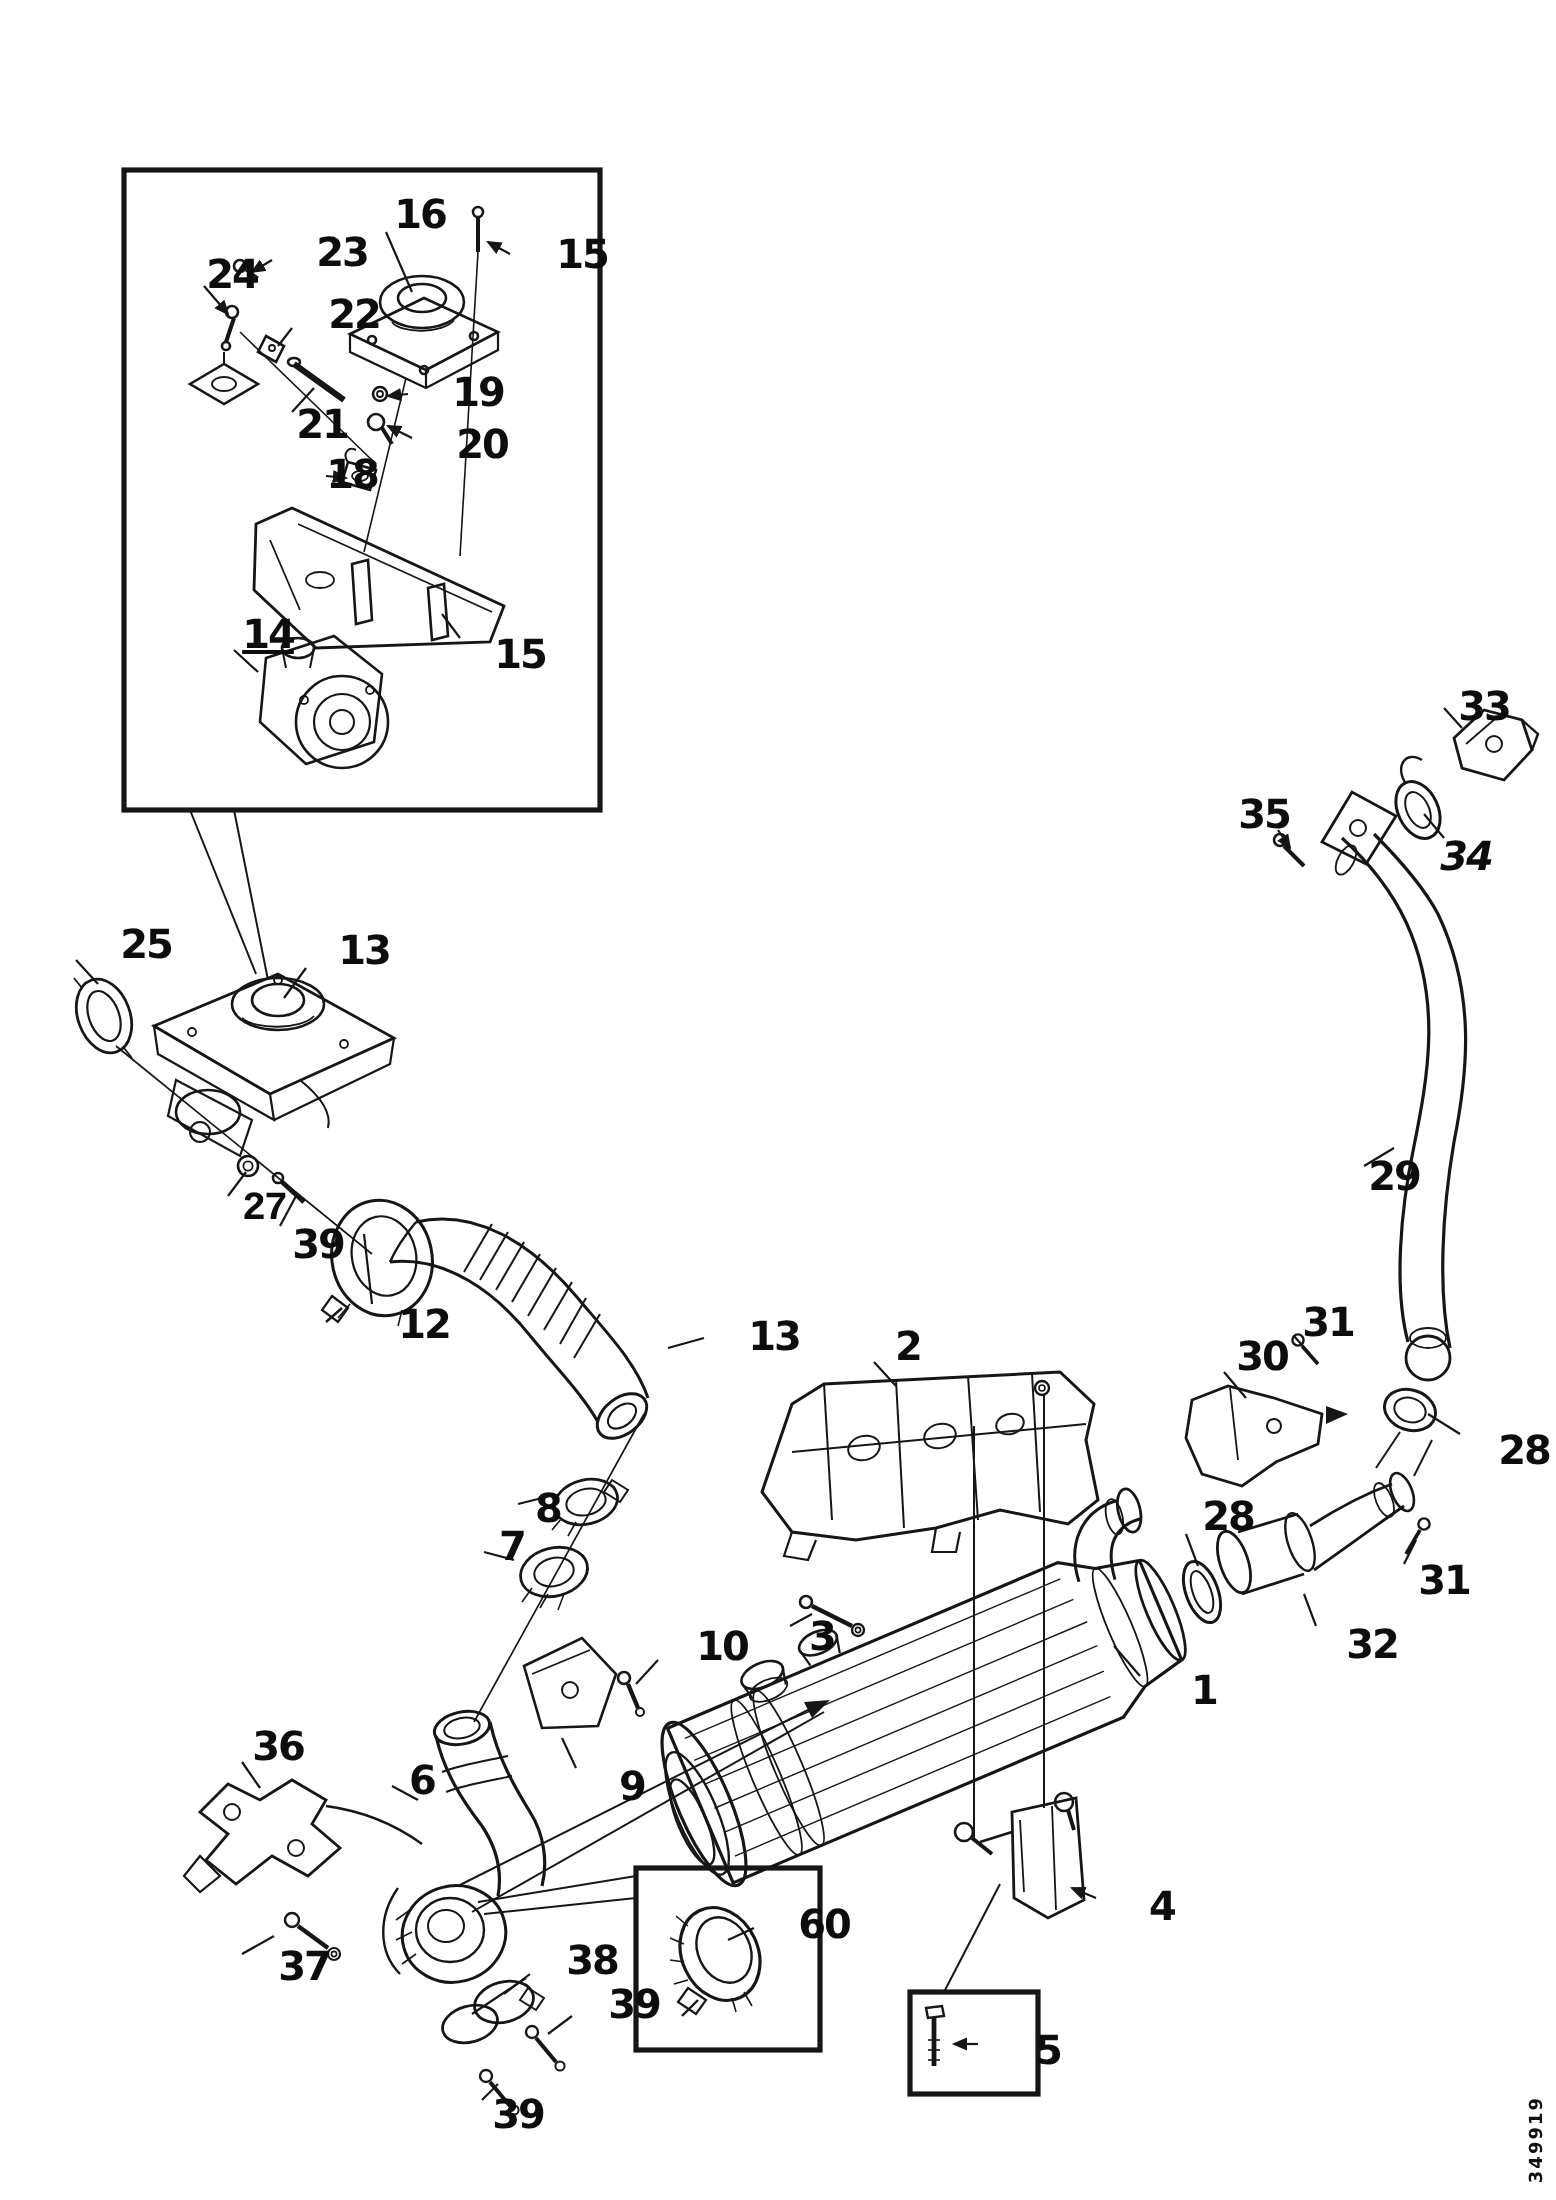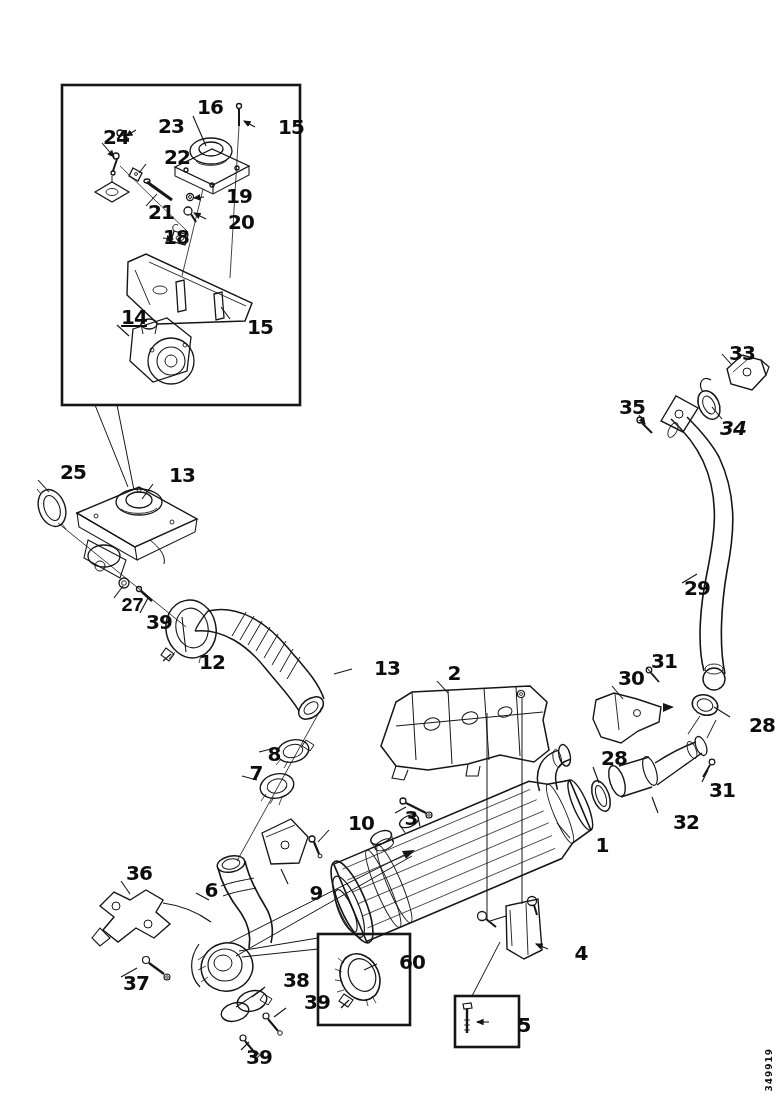--- a/index.html
+++ b/index.html
@@ -392,21 +392,21 @@
       <div class="callout" style="left: 188px; top: 662px;">12</div>
       <div class="callout" style="left: 363px; top: 668px;">13</div>
       <div class="callout" style="left: 430px; top: 673px;">2</div>
       <div class="callout" style="left: 250px; top: 754px;">8</div>
       <div class="callout" style="left: 232px; top: 773px;">7</div>
       <div class="callout" style="left: 337px; top: 823px;">10</div>
       <div class="callout" style="left: 387px; top: 818px;">3</div>
       <div class="callout" style="left: 292px; top: 893px;">9</div>
       <div class="callout" style="left: 187px; top: 890px;">6</div>
       <div class="callout" style="left: 115px; top: 873px;">36</div>
-      <div class="callout" style="left: 112px; top: 983px; text-align: right;">37</div>
+      <div class="callout" style="left: 128px; top: 983px; text-align: right;">37</div>
       <div class="callout" style="left: 272px; top: 980px;">38</div>
       <div class="callout" style="left: 293px; top: 1002px;">39</div>
       <div class="callout" style="left: 235px; top: 1057px;">39</div>
       <div class="callout" style="left: 388px; top: 962px;">60</div>
       <div class="callout" style="left: 500px; top: 1025px;">5</div>
       <div class="callout" style="left: 557px; top: 953px;">4</div>
       <div class="callout" style="left: 578px; top: 845px;">1</div>
       <div class="callout" style="left: 718px; top: 353px;">33</div>
       <div class="callout" style="left: 709px; top: 428px; font-style: italic;">34</div>
       <div class="callout" style="left: 608px; top: 407px;">35</div>

